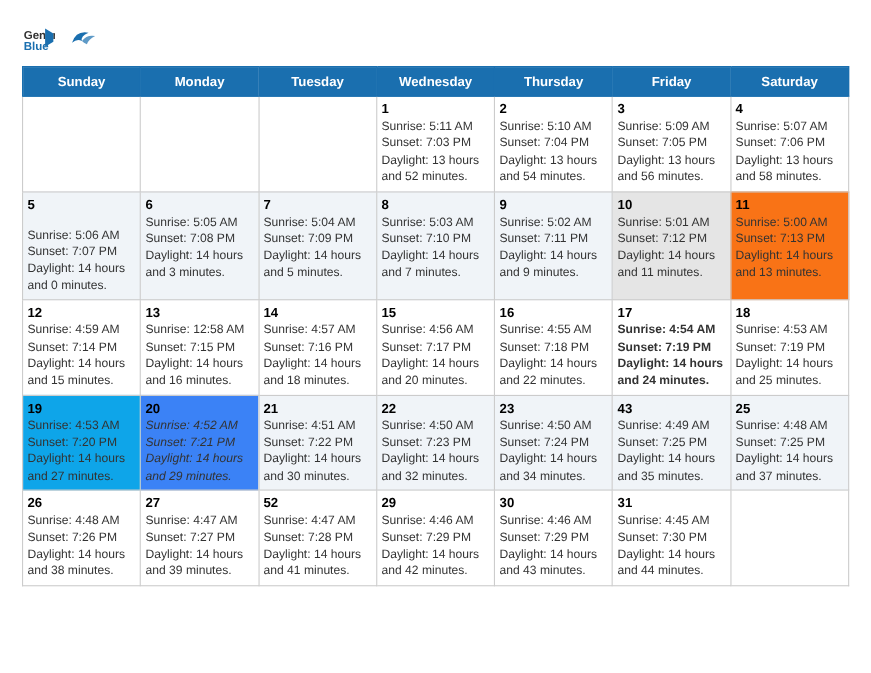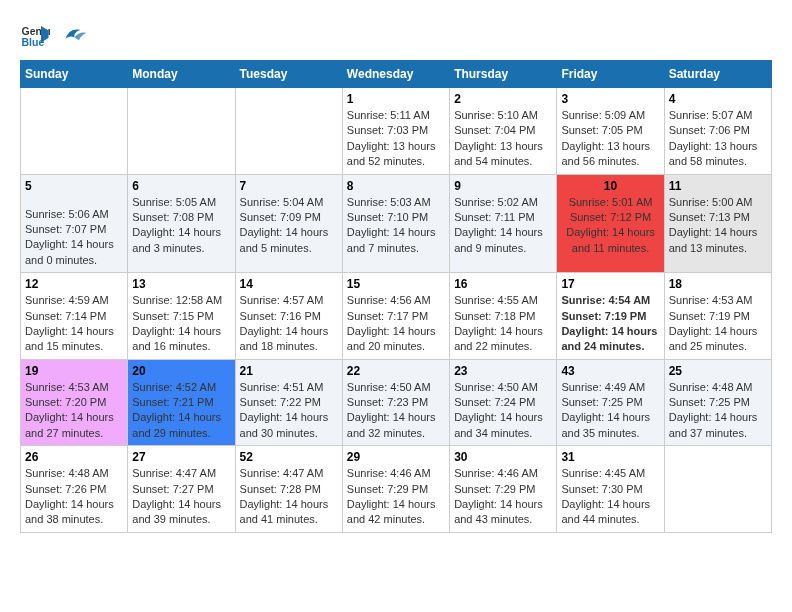--- a/index.html
+++ b/index.html
@@ -39,21 +39,21 @@
     }
     .calendar {
       width: 100%;
       border-collapse: collapse;
       font-size: 11px;
     }
     .calendar th {
       background-color: #1a6faf;
       color: #fff;
       padding: 6px 4px;
-      text-align: left;
+      text-align: center;
       font-size: 12px;
       border: 1px solid #1a6faf;
     }
     .calendar td {
       border: 1px solid #ccc;
       padding: 4px;
       vertical-align: top;
       width: calc(100% / 7);
       min-height: 80px;
       background: #fff;
@@ -169,27 +169,27 @@
           <div class="day-info" style="white-space: pre-line;">Sunrise: 5:03 AM
 Sunset: 7:10 PM
 Daylight: 14 hours and 7 minutes.</div>
         </td>
         <td style="background: rgb(240, 244, 248);">
           <div class="day-number">9</div>
           <div class="day-info" style="white-space: pre-line;">Sunrise: 5:02 AM
 Sunset: 7:11 PM
 Daylight: 14 hours and 9 minutes.</div>
         </td>
-        <td style="background: #ef4444; text-align: center;">
+        <td style="background: #e5e5e5;">
           <div class="day-number">10</div>
           <div class="day-info" style="white-space: pre-line;">Sunrise: 5:01 AM
 Sunset: 7:12 PM
 Daylight: 14 hours and 11 minutes.</div>
         </td>
-        <td style="background: #e5e5e5;">
+        <td style="background: #f97316;">
           <div class="day-number">11</div>
           <div class="day-info" style="white-space: pre-line;">Sunrise: 5:00 AM
 Sunset: 7:13 PM
 Daylight: 14 hours and 13 minutes.</div>
         </td>
       </tr>
       <tr>
         <td>
           <div class="day-number">12</div>
           <div class="day-info" style="white-space: pre-line;">Sunrise: 4:59 AM
@@ -227,29 +227,29 @@
 Daylight: 14 hours and 24 minutes.</div>
         </td>
         <td>
           <div class="day-number">18</div>
           <div class="day-info" style="white-space: pre-line;">Sunrise: 4:53 AM
 Sunset: 7:19 PM
 Daylight: 14 hours and 25 minutes.</div>
         </td>
       </tr>
       <tr>
-        <td style="background: #f0abfc;">
+        <td style="background: #0ea5e9;">
           <div class="day-number">19</div>
           <div class="day-info" style="white-space: pre-line;">Sunrise: 4:53 AM
 Sunset: 7:20 PM
 Daylight: 14 hours and 27 minutes.</div>
         </td>
         <td style="background: #3b82f6;">
           <div class="day-number">20</div>
-          <div class="day-info" style="white-space: pre-line;">Sunrise: 4:52 AM
+          <div class="day-info" style="white-space: pre-line; font-style: italic;">Sunrise: 4:52 AM
 Sunset: 7:21 PM
 Daylight: 14 hours and 29 minutes.</div>
         </td>
         <td style="background: rgb(240, 244, 248);">
           <div class="day-number">21</div>
           <div class="day-info" style="white-space: pre-line;">Sunrise: 4:51 AM
 Sunset: 7:22 PM
 Daylight: 14 hours and 30 minutes.</div>
         </td>
         <td style="background: rgb(240, 244, 248);">

